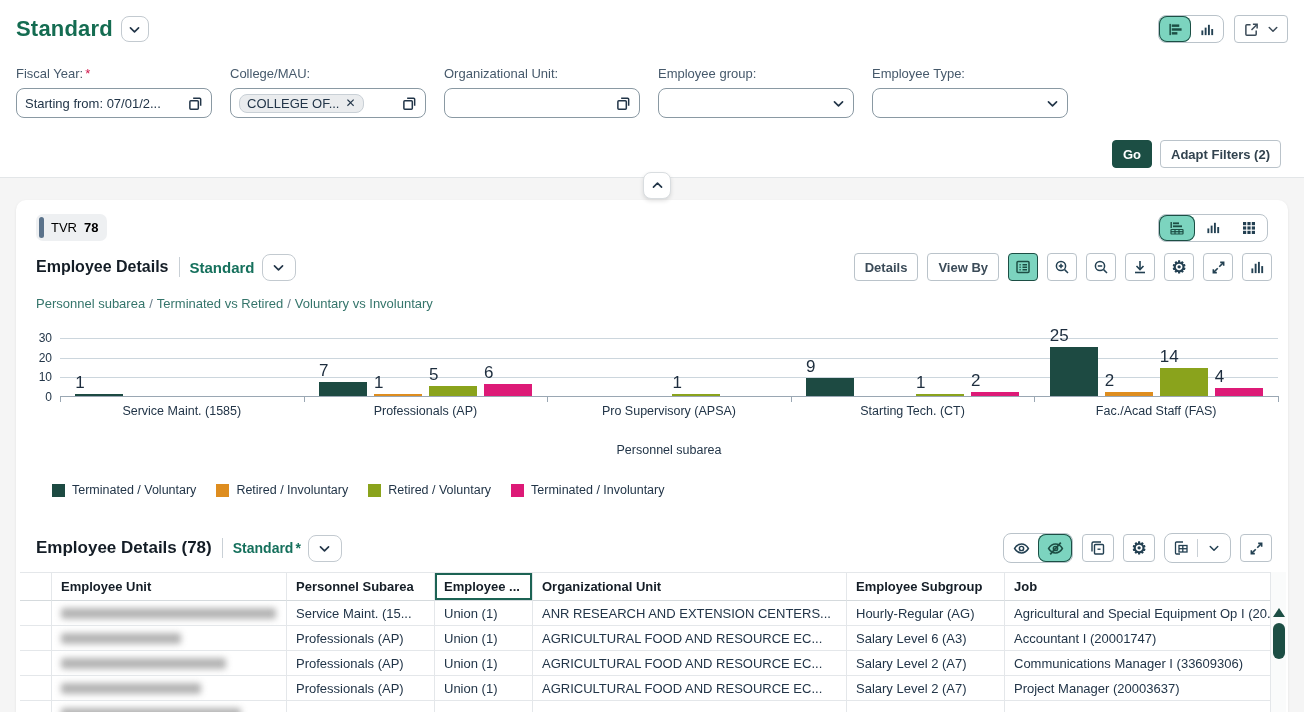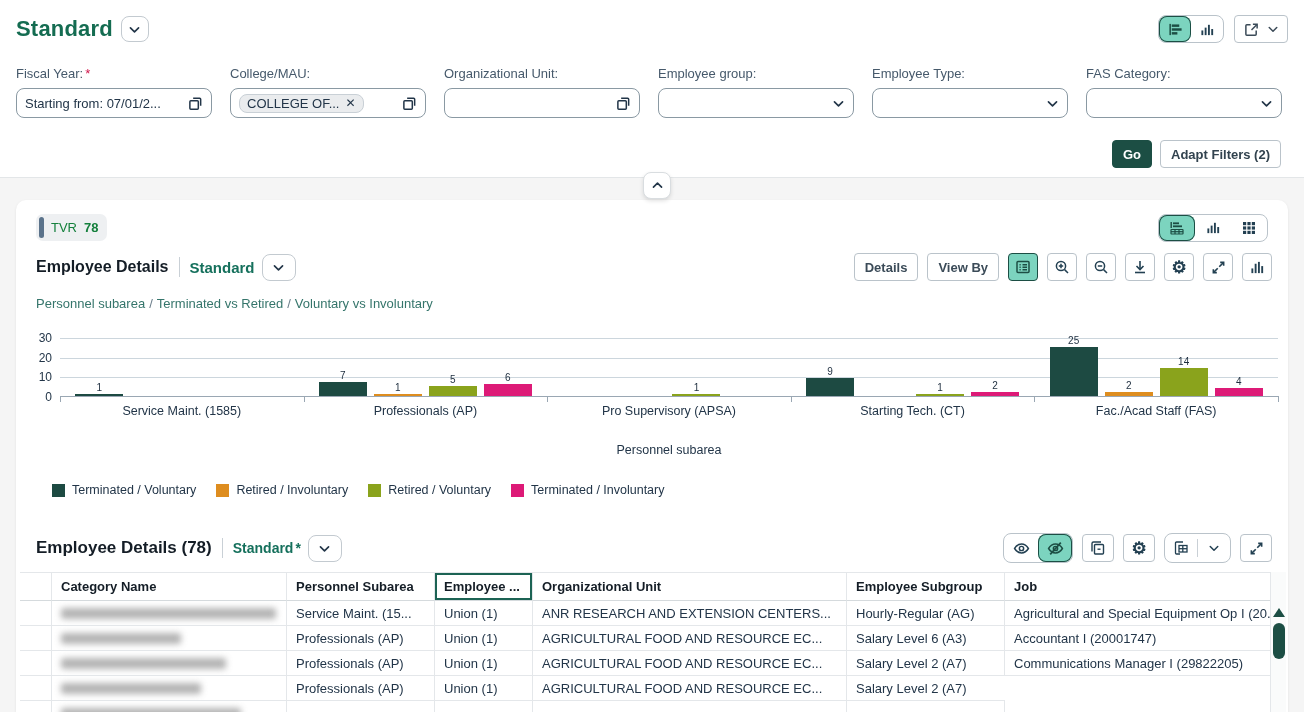--- a/index.html
+++ b/index.html
@@ -59,21 +59,21 @@
     color:#223548; z-index:5;
   }
   
   .card {
     position:absolute; top:200px; left:16px; width:1272px; height:512px;
     background:#fff; border-radius:10px 10px 0 0; box-shadow:0 1px 3px rgba(0,0,0,.08);
   }
   .chip-row { position:absolute; top:14px; left:20px; right:20px; height:27px; display:flex; align-items:center; }
   .tab-chip {
     position:relative; display:inline-flex; align-items:center; gap:7px; height:27px;
-    background:#eef0f2; border-radius:7px; padding:0 9px 0 15px; font-size:13px; color:#15803d;
+    background:#eef0f2; border-radius:7px; padding:0 9px 0 15px; font-size:13px; color:#000000;
   }
   .tab-chip::before {
     content:""; position:absolute; left:3px; top:3px; bottom:3px; width:5px;
     background:#5b738b; border-radius:3px;
   }
   .tab-chip .count { font-weight:bold; }
   .chip-row .right { margin-left:auto; }
   .sec-header { position:absolute; top:52px; left:20px; right:16px; height:30px; display:flex; align-items:center; }
   .sec-title { font-size:16px; font-weight:bold; color:#141d26; }
   .vdiv { width:1px; height:20px; background:#c9d0d6; margin:0 10px; }
@@ -89,21 +89,21 @@
   
   .chart-area { position:absolute; top:132px; left:8px; right:10px; height:96px; }
   .plot { position:absolute; left:36px; right:0; top:6px; height:59px; border-bottom:1px solid #9aa7b3; }
   .gridline { position:absolute; left:0; right:0; height:1px; background:#ccd6dd; }
   .ylab { position:absolute; left:0; width:28px; text-align:right; font-size:12px; color:#223548; }
   .tick { position:absolute; top:100%; width:1px; height:6px; background:#9aa7b3; }
   .groups { position:absolute; inset:0; display:flex; }
   .group { flex:1 1 0; display:flex; align-items:flex-end; justify-content:center; gap:7px; height:100%; }
   .slot { position:relative; width:48px; height:100%; }
   .bar { position:absolute; bottom:0; left:0; width:48px; }
-  .bar-label { position:absolute; width:48px; text-align:center; font-size:10px; color:#1d2d3e;margin-top:11px; }
+  .bar-label { position:absolute; width:48px; font-size:17px; color:#1d2d3e;margin-top:11px; }
   .cats { position:absolute; left:36px; right:0; top:72px; display:flex; }
   .cat { flex:1 1 0; text-align:center; font-size:12.5px; color:#223548; }
   .axis-title { position:absolute; top:243px; left:44px; right:10px; text-align:center; font-size:12.5px; color:#223548; }
   .legend { position:absolute; top:283px; left:36px; display:flex; gap:20px; align-items:center; }
   .legend-item { display:flex; align-items:center; gap:7px; font-size:12.5px; color:#223548; }
   .legend-swatch { width:13px; height:13px; }
   
   .tbl-header { position:absolute; top:333px; left:20px; right:16px; height:30px; display:flex; align-items:center; }
   .tbl-title { font-size:17px; font-weight:bold; color:#141d26; }
   .tbl-variant { font-size:14px; font-weight:bold; color:#15705c; }
@@ -247,31 +247,20 @@
           <label>Employee Type:</label>
           <div class="field">
             <span class="grow"></span>
             <span class="ficon">
               <svg width="13" height="13" viewBox="0 0 16 16">
                 <path d="M3 6l5 5 5-5" fill="none" stroke="currentColor" stroke-width="2" stroke-linecap="round" stroke-linejoin="round"></path>
               </svg>
             </span>
           </div>
         </div>
-        <div class="filter">
-          <label>FAS Category:</label>
-          <div class="field">
-            <span class="grow"></span>
-            <span class="ficon">
-              <svg width="13" height="13" viewBox="0 0 16 16">
-                <path d="M3 6l5 5 5-5" fill="none" stroke="currentColor" stroke-width="2" stroke-linecap="round" stroke-linejoin="round"></path>
-              </svg>
-            </span>
-          </div>
-        </div>
       </div>
 
     <div class="actions-row">
       <button class="btn primary">Go</button>
       <button class="btn" style="font-weight:bold; color:#32434f;">Adapt Filters (2)</button>
     </div>
   </header>
 
   <div class="collapse-btn">
     <span>
@@ -605,21 +594,21 @@
               </svg>
           </span>
         </button>
       </span>
     </div>
 
     <div class="table-wrap">
       <div id="table">
           <div class="trow thead">
             <div></div>
-            <div class="">Category Name</div>
+            <div class="">Employee Unit</div>
             <div class="">Personnel Subarea</div>
             <div class="focused">Employee ...</div>
             <div class="">Organizational Unit</div>
             <div class="">Employee Subgroup</div>
             <div class="">Job</div>
           </div>
           <div class="trow tbody">
             <div></div>
             <div>
               <span class="redacted" style="width:215px"></span>
@@ -643,31 +632,32 @@
           </div>
           <div class="trow tbody">
             <div></div>
             <div>
               <span class="redacted" style="width:165px"></span>
             </div>
             <div>Professionals (AP)</div>
             <div>Union (1)</div>
             <div>AGRICULTURAL FOOD AND RESOURCE EC...</div>
             <div>Salary Level 2 (A7)</div>
-            <div>Communications Manager I (29822205)</div>
+            <div>Communications Manager I (33609306)</div>
           </div>
           <div class="trow tbody">
             <div></div>
             <div>
               <span class="redacted" style="width:140px"></span>
             </div>
             <div>Professionals (AP)</div>
             <div>Union (1)</div>
             <div>AGRICULTURAL FOOD AND RESOURCE EC...</div>
             <div>Salary Level 2 (A7)</div>
+            <div>Project Manager (20003637)</div>
           </div>
           <div class="trow tbody">
             <div></div>
             <div>
               <span class="redacted" style="width:180px"></span>
             </div>
             <div></div>
             <div></div>
             <div></div>
             <div></div>

